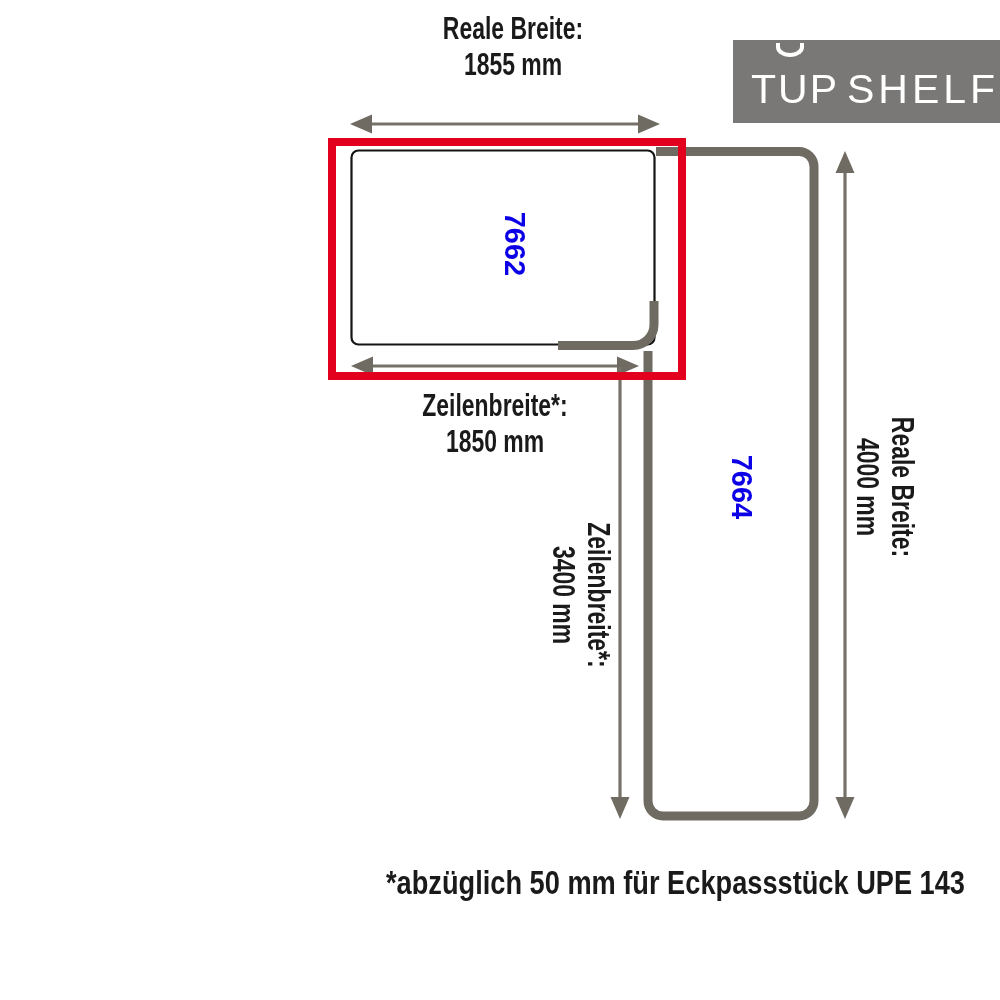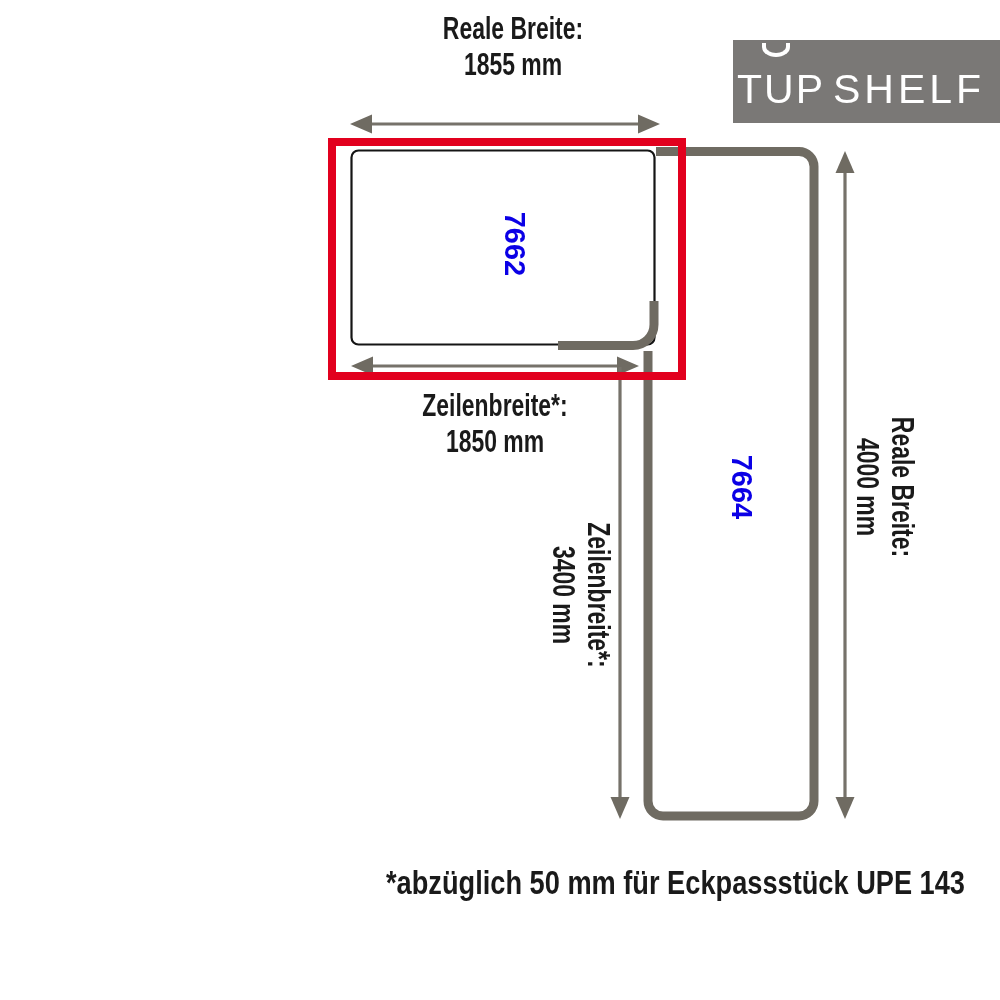--- a/index.html
+++ b/index.html
@@ -40,21 +40,21 @@
   .footnote{
     position:absolute;left:320px;top:862px;width:660px;text-align:center;
     color:var(--label-text);font-weight:bold;font-size:34px;line-height:40px;
     transform:scaleX(.8);transform-origin:center center;white-space:nowrap;
   }
   .brand-box{
     position:absolute;left:733px;top:40px;width:267px;height:83px;
     background:var(--brand-bg);
   }
   .brand-line{
-    position:absolute;left:4px;top:26px;color:var(--brand-text);
+    position:absolute;left:18px;top:26px;color:var(--brand-text);
     font-size:41px;font-weight:normal;letter-spacing:2px;white-space:nowrap;text-align:center;
   }
   .brand-o{position:relative;display:inline-block;}
   .brand-breve{
     position:absolute;left:-2px;top:-23px;width:28px;height:14px;
     border:4px solid var(--brand-text);border-top:none;
     border-radius:0 0 18px 18px / 0 0 13px 13px;box-sizing:border-box;
   }
   .brand-word2{margin-left:8px;letter-spacing:4px;}
 </style>

